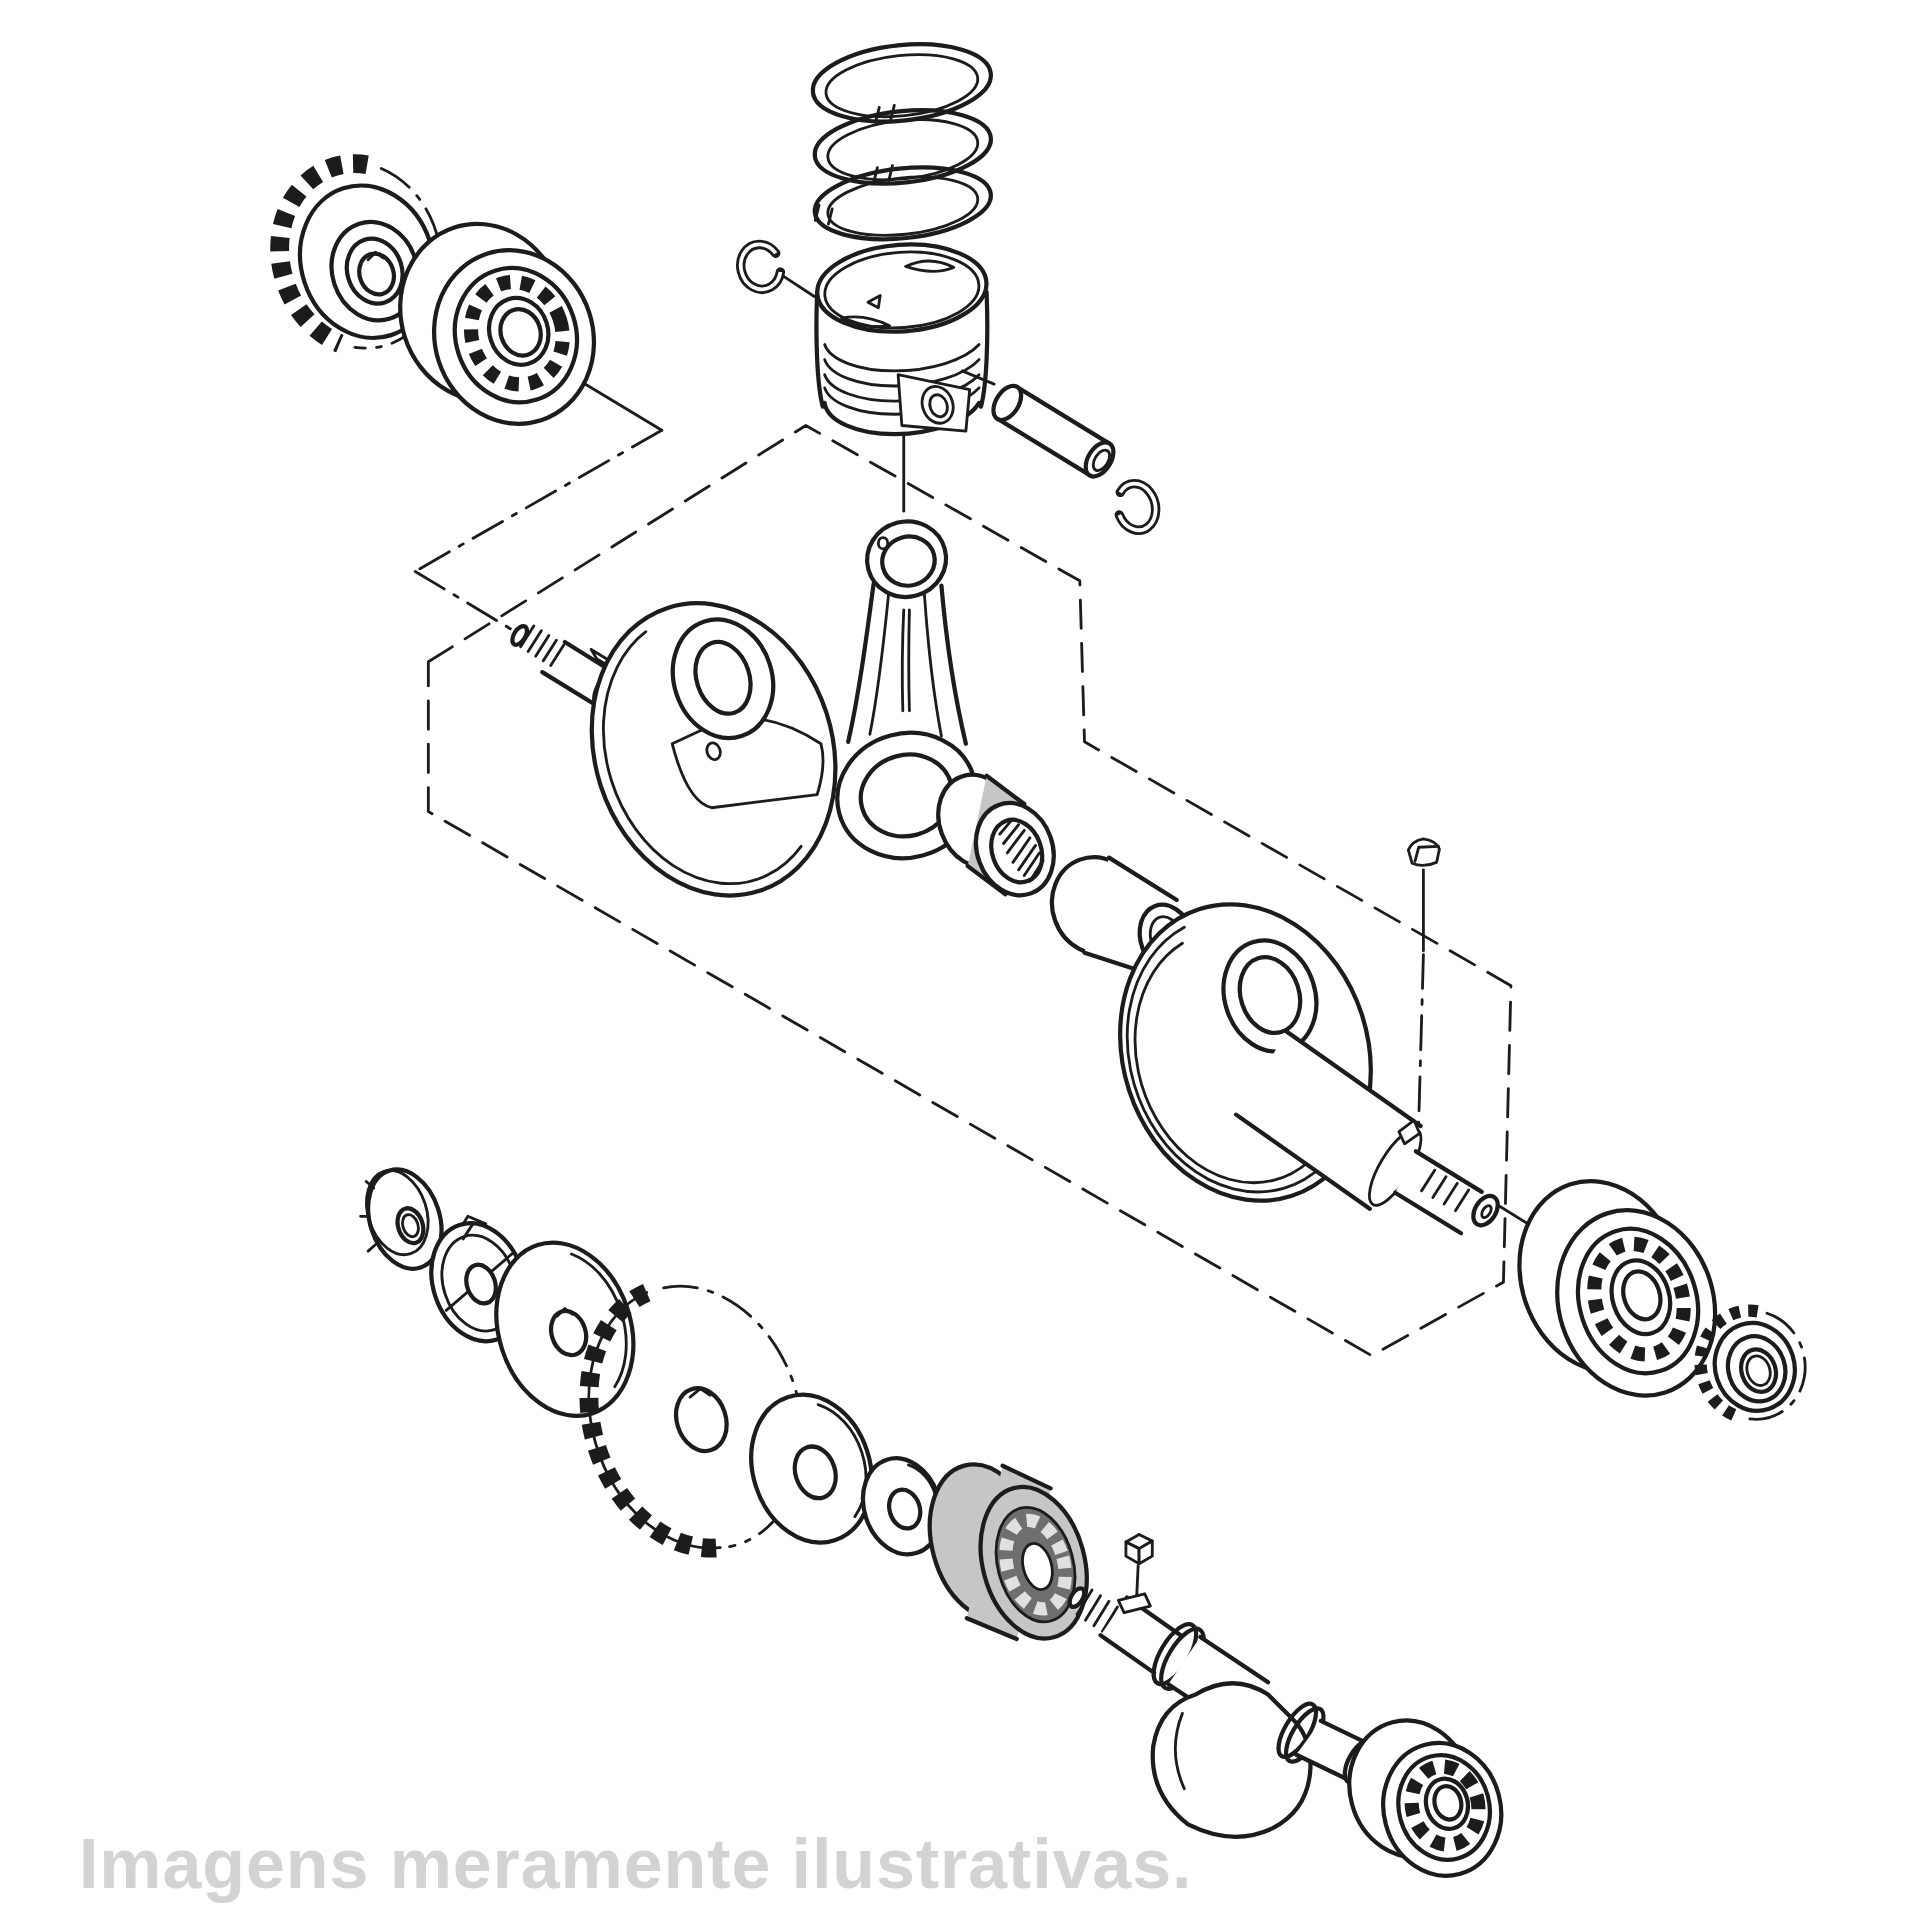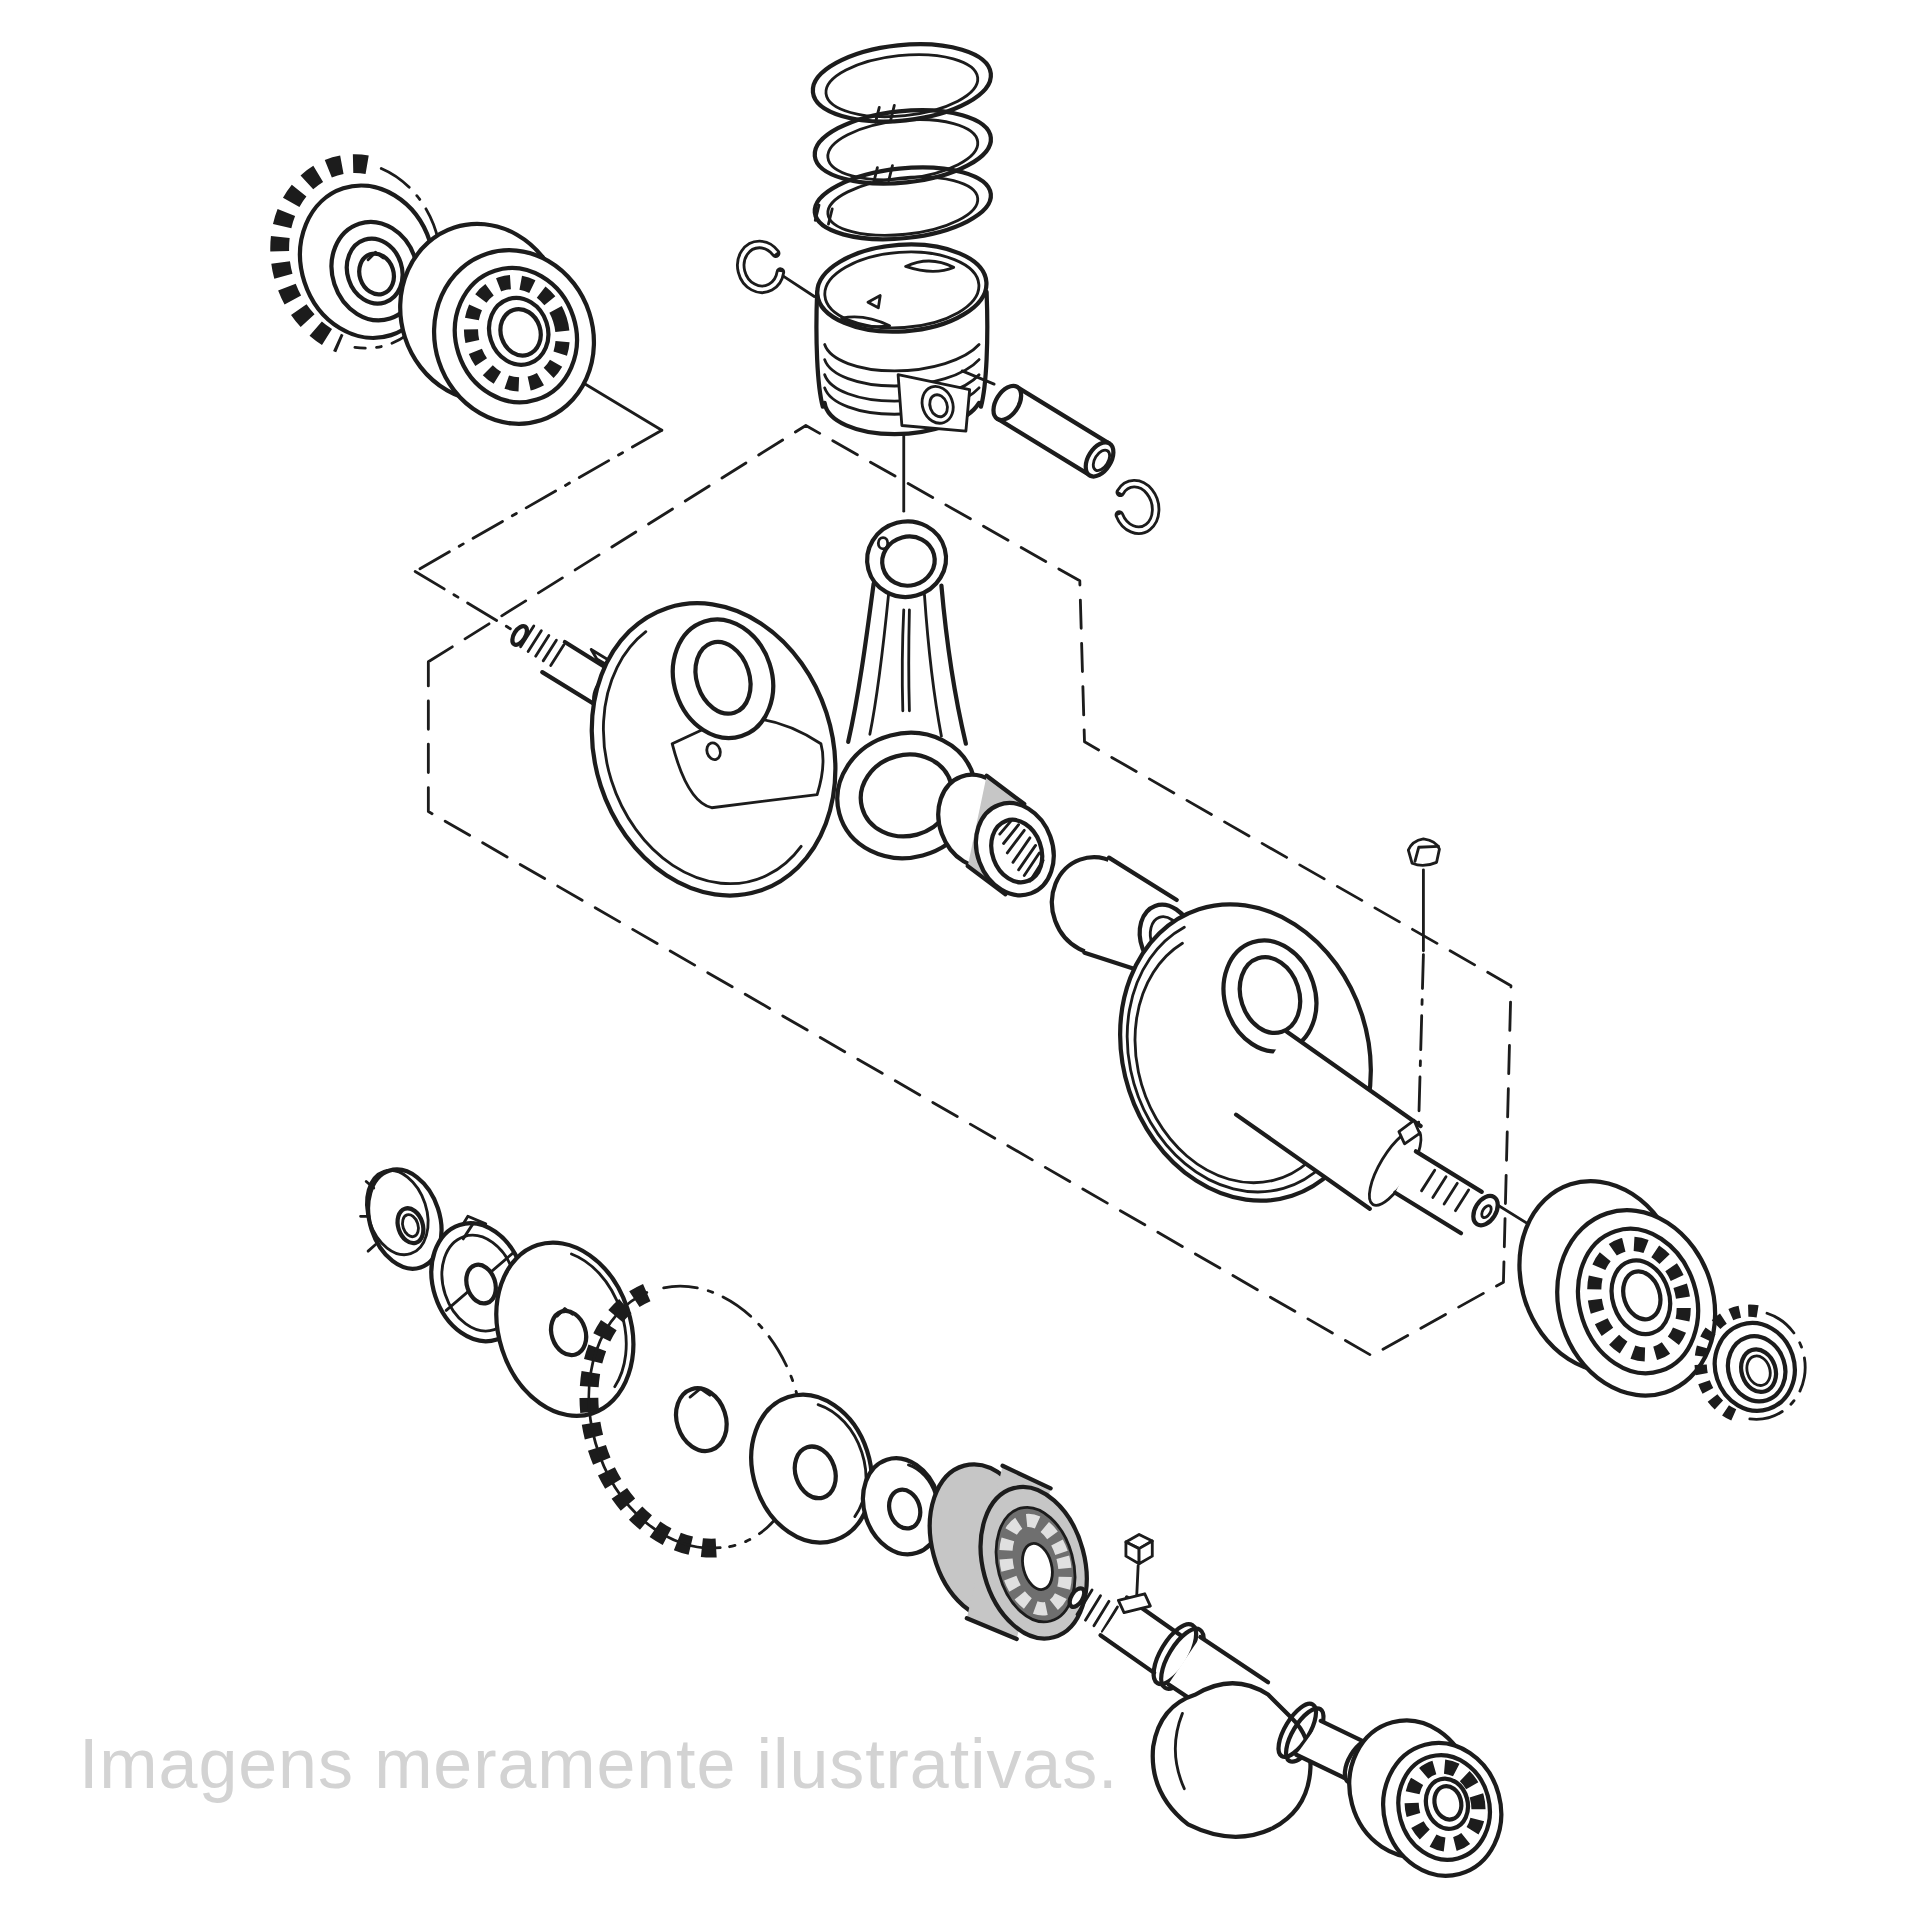--- a/index.html
+++ b/index.html
@@ -14,22 +14,22 @@
   .fwt {fill:#ffffff;stroke:#1c1c1c;stroke-width:3;stroke-linejoin:round;}
   .dd  {stroke-dasharray:36 12 5 12;}
   .db  {stroke-dasharray:30 16;}
   .teeth   {fill:none;stroke:#1c1c1c;stroke-width:20;stroke-dasharray:15 12;}
   .teethsm {fill:none;stroke:#1c1c1c;stroke-width:13;stroke-dasharray:10 9;}
   .balls   {fill:none;stroke:#1c1c1c;stroke-width:15;stroke-dasharray:13 11;}
   .ballslt {fill:none;stroke:#e0e0e0;stroke-width:14;stroke-dasharray:12 9;}
   .gfill {fill:#c6c6c6;stroke:#1c1c1c;stroke-width:4.5;}
   .gbridge{fill:#c6c6c6;stroke:none;}
   .gdark {fill:#6f6f6f;stroke:#1c1c1c;stroke-width:3;}
-  .wm{position:absolute;left:79px;top:1724px;font-size:70px;letter-spacing:0.9px;
-      color:#d3d3d3;font-weight:400;white-space:nowrap;}
+  .wm{position:absolute;left:79px;top:1824px;font-size:70px;letter-spacing:0.9px;
+      color:#d3d3d3;font-weight:700;white-space:nowrap;}
 </style>
 </head>
 <body>
 
 <div class="stage">
 
   <div class="wm">Imagens meramente ilustrativas.</div>
 
   <svg viewBox="0 0 2048 2048">
 

